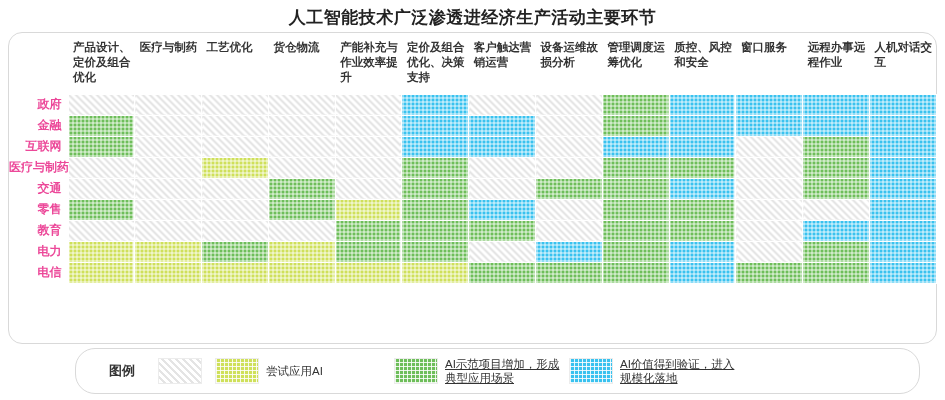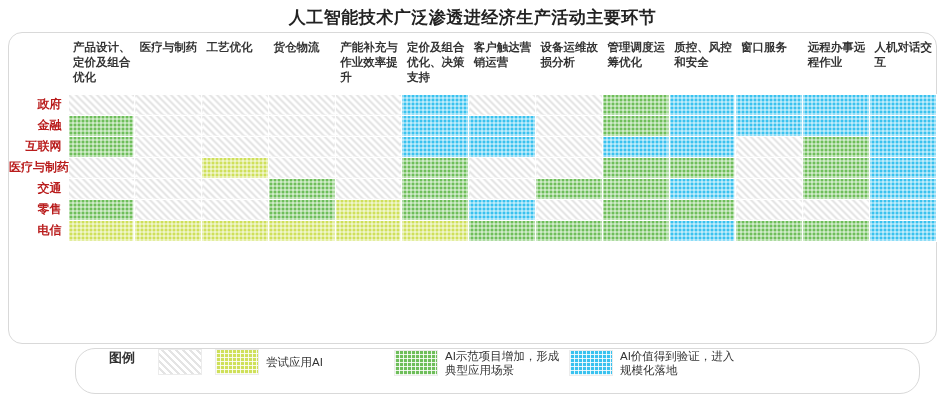--- a/index.html
+++ b/index.html
@@ -45,21 +45,21 @@
     height:62px;
     line-height:15px;
     box-sizing:border-box;
   }
   table.matrix th.corner{
     width:58px;
   }
   table.matrix td.rowhead{
     font-size:12px;
     font-weight:bold;
-    color:#b91c1c;
+    color:#ec4899;
     text-align:right;
     padding-right:6px;
     white-space:nowrap;
     height:21px;
     box-sizing:border-box;
   }
   table.matrix td.cell{
     height:21px;
     padding:0;
     box-sizing:border-box;
@@ -90,41 +90,41 @@
   }
   
   #legend{
     position:absolute;
     left:75px;top:348px;
     width:845px;height:46px;
     border:1px solid #d9d9d9;
     border-radius:20px;
     box-sizing:border-box;
     display:flex;
-    align-items:flex-start;
+    align-items:center;
     padding:0 10px;
   }
   #legend .lg-title{
     font-size:13px;font-weight:bold;color:#333;
     width:72px;text-align:center;flex:none;
   }
   #legend .lg-item{
     display:flex;align-items:center;
     flex:none;
     margin-right:6px;
   }
   #legend .sw{
     width:44px;height:26px;flex:none;margin-right:7px;border:1px solid #ececec;
     box-sizing:border-box;
   }
   #legend .lg-text{
     font-size:11.5px;line-height:14px;color:#333;
     width:122px;
   }
-  #legend .lg-item.wide .lg-text{width:118px;}
+  #legend .lg-item.wide .lg-text{width:118px;text-decoration:underline;}
 </style>
 </head>
 <body>
 
 <div id="title">人工智能技术广泛渗透进经济生产活动主要环节</div>
 
 <div id="frame"></div>
 
 <div id="grid">
   <table class="matrix">
@@ -237,20 +237,52 @@
           <td class="cell lv2" title="零售 / 情报大数据研判、决策支持 : AI示范项目增加，形成典型应用场景"></td>
           <td class="cell lv3" title="零售 / 客户触达营销运营 : AI价值得到验证，进入规模化落地"></td>
           <td class="cell lv0" title="零售 / 设备运维故损分析 : 该行业较少涉及该场景"></td>
           <td class="cell lv2" title="零售 / 管理调度运筹优化 : AI示范项目增加，形成典型应用场景"></td>
           <td class="cell lv2" title="零售 / 质控、风控和安全 : AI示范项目增加，形成典型应用场景"></td>
           <td class="cell lv0" title="零售 / 窗口服务 : 该行业较少涉及该场景"></td>
           <td class="cell lv0" title="零售 / 远程办事远程作业 : 该行业较少涉及该场景"></td>
           <td class="cell lv3" title="零售 / 人机对话交互 : AI价值得到验证，进入规模化落地"></td>
         </tr>
         <tr>
+          <td class="rowhead">教育</td>
+          <td class="cell lv0" title="教育 / 产品设计、定价及组合优化 : 该行业较少涉及该场景"></td>
+          <td class="cell lv0" title="教育 / 采购评估 : 该行业较少涉及该场景"></td>
+          <td class="cell lv0" title="教育 / 工艺优化 : 该行业较少涉及该场景"></td>
+          <td class="cell lv0" title="教育 / 货仓物流 : 该行业较少涉及该场景"></td>
+          <td class="cell lv2" title="教育 / 产能补充与作业效率提升 : AI示范项目增加，形成典型应用场景"></td>
+          <td class="cell lv2" title="教育 / 情报大数据研判、决策支持 : AI示范项目增加，形成典型应用场景"></td>
+          <td class="cell lv2" title="教育 / 客户触达营销运营 : AI示范项目增加，形成典型应用场景"></td>
+          <td class="cell lv0" title="教育 / 设备运维故损分析 : 该行业较少涉及该场景"></td>
+          <td class="cell lv2" title="教育 / 管理调度运筹优化 : AI示范项目增加，形成典型应用场景"></td>
+          <td class="cell lv2" title="教育 / 质控、风控和安全 : AI示范项目增加，形成典型应用场景"></td>
+          <td class="cell lv0" title="教育 / 窗口服务 : 该行业较少涉及该场景"></td>
+          <td class="cell lv3" title="教育 / 远程办事远程作业 : AI价值得到验证，进入规模化落地"></td>
+          <td class="cell lv3" title="教育 / 人机对话交互 : AI价值得到验证，进入规模化落地"></td>
+        </tr>
+        <tr>
+          <td class="rowhead">电力</td>
+          <td class="cell lv1" title="电力 / 产品设计、定价及组合优化 : 尝试应用AI"></td>
+          <td class="cell lv1" title="电力 / 采购评估 : 尝试应用AI"></td>
+          <td class="cell lv2" title="电力 / 工艺优化 : AI示范项目增加，形成典型应用场景"></td>
+          <td class="cell lv1" title="电力 / 货仓物流 : 尝试应用AI"></td>
+          <td class="cell lv2" title="电力 / 产能补充与作业效率提升 : AI示范项目增加，形成典型应用场景"></td>
+          <td class="cell lv2" title="电力 / 情报大数据研判、决策支持 : AI示范项目增加，形成典型应用场景"></td>
+          <td class="cell lv0" title="电力 / 客户触达营销运营 : 该行业较少涉及该场景"></td>
+          <td class="cell lv3" title="电力 / 设备运维故损分析 : AI价值得到验证，进入规模化落地"></td>
+          <td class="cell lv2" title="电力 / 管理调度运筹优化 : AI示范项目增加，形成典型应用场景"></td>
+          <td class="cell lv3" title="电力 / 质控、风控和安全 : AI价值得到验证，进入规模化落地"></td>
+          <td class="cell lv0" title="电力 / 窗口服务 : 该行业较少涉及该场景"></td>
+          <td class="cell lv2" title="电力 / 远程办事远程作业 : AI示范项目增加，形成典型应用场景"></td>
+          <td class="cell lv3" title="电力 / 人机对话交互 : AI价值得到验证，进入规模化落地"></td>
+        </tr>
+        <tr>
           <td class="rowhead">电信</td>
           <td class="cell lv1" title="电信 / 产品设计、定价及组合优化 : 尝试应用AI"></td>
           <td class="cell lv1" title="电信 / 采购评估 : 尝试应用AI"></td>
           <td class="cell lv1" title="电信 / 工艺优化 : 尝试应用AI"></td>
           <td class="cell lv1" title="电信 / 货仓物流 : 尝试应用AI"></td>
           <td class="cell lv1" title="电信 / 产能补充与作业效率提升 : 尝试应用AI"></td>
           <td class="cell lv1" title="电信 / 情报大数据研判、决策支持 : 尝试应用AI"></td>
           <td class="cell lv2" title="电信 / 客户触达营销运营 : AI示范项目增加，形成典型应用场景"></td>
           <td class="cell lv2" title="电信 / 设备运维故损分析 : AI示范项目增加，形成典型应用场景"></td>
           <td class="cell lv2" title="电信 / 管理调度运筹优化 : AI示范项目增加，形成典型应用场景"></td>

